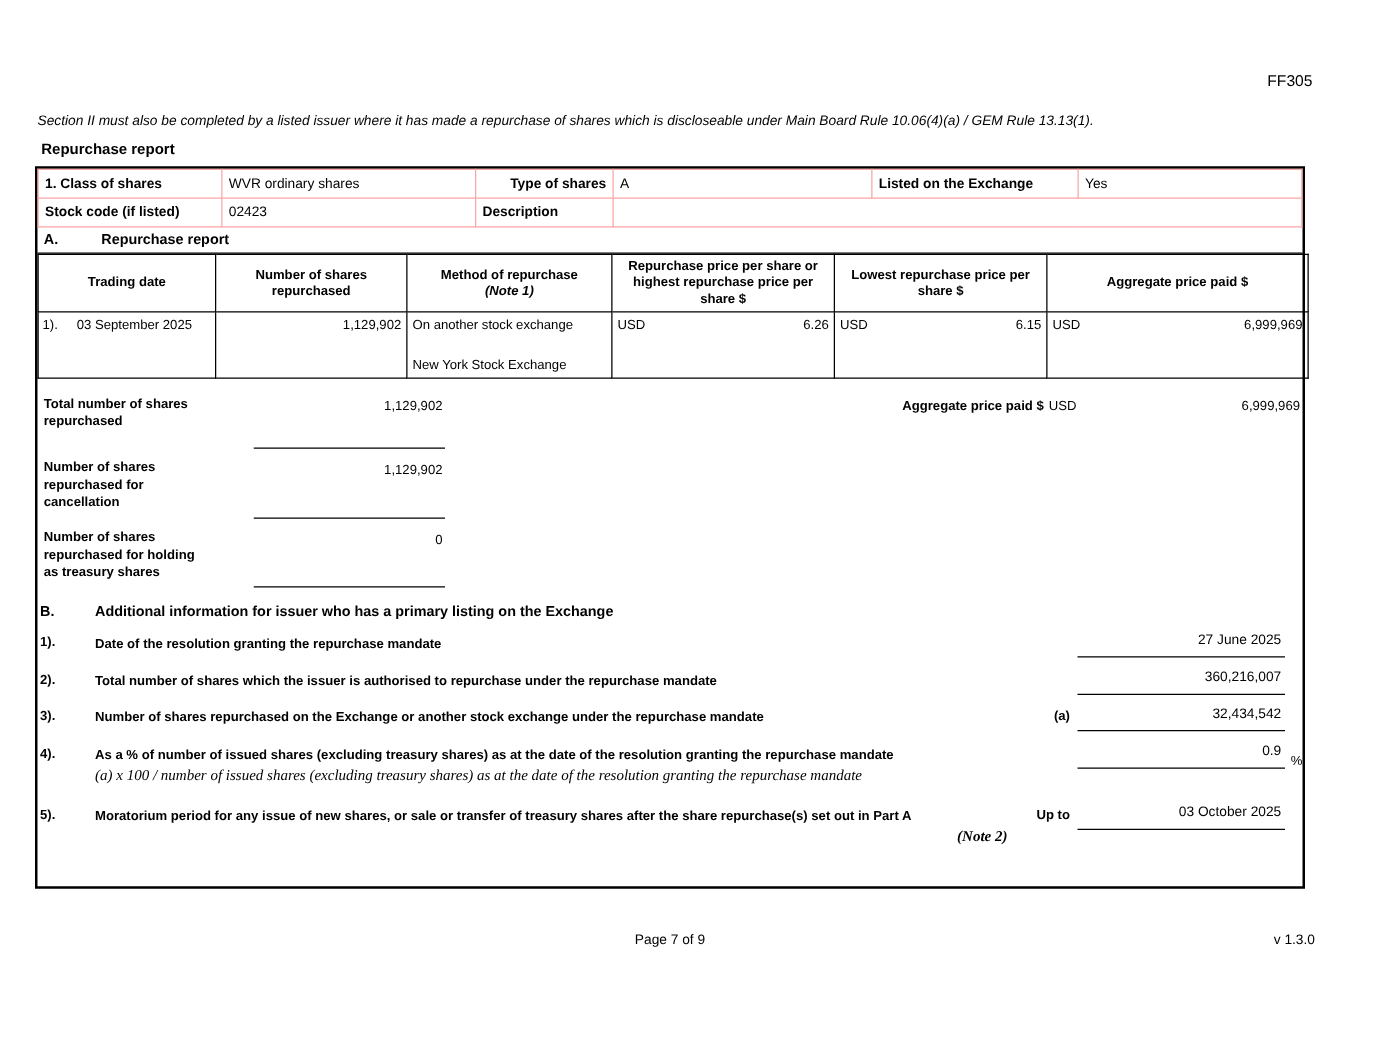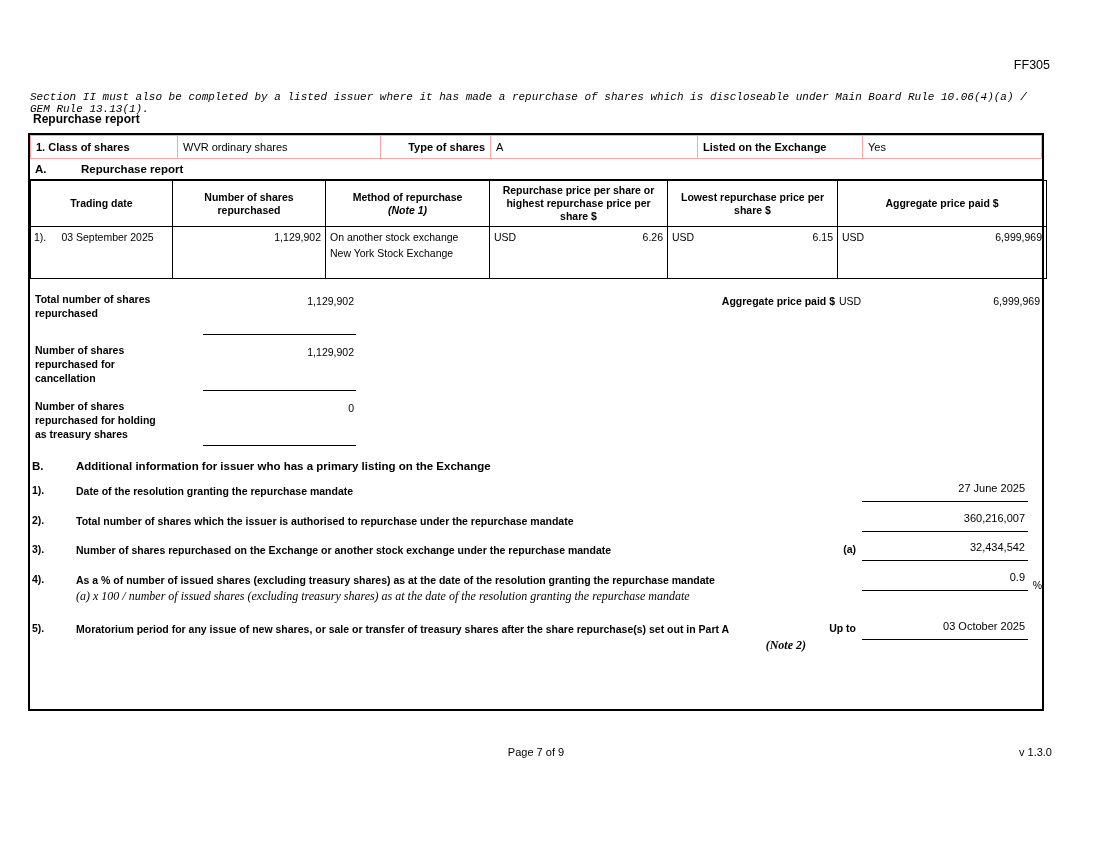--- a/index.html
+++ b/index.html
@@ -7,21 +7,21 @@
   body {
     position:relative;
     width:1100px; height:849px;
     font-family:"Liberation Sans", sans-serif;
     color:#000;
     font-size:11px;
     overflow:hidden;
   }
   .b { font-weight:bold; }
   .form-code { position:absolute; top:58px; right:50px; font-size:12.5px; }
-  .intro { position:absolute; top:91px; left:30px; width:1014px; font-style:italic; font-size:11px;font-family:Liberation Mono, monospace; }
+  .intro { position:absolute; top:91px; left:30px; width:1014px; font-style:italic; font-size:11px; }
   .doc-title { position:absolute; top:112px; left:33px; font-weight:bold; font-size:12px; }
 
   .outer-box {
     position:absolute; top:133px; left:28px;
     width:1016px; height:578px;
     border:2px solid #000;
   }
   .sec2-header { padding:4px 5px 3px 5px; font-weight:bold; border-bottom:1px solid #000; font-size:11px; }
 
   table.info-table { width:100%; border-collapse:collapse; table-layout:fixed; }
@@ -41,21 +41,21 @@
     text-align:center; vertical-align:middle; padding:3px 4px; height:44px; line-height:1.25;
   }
   table.trades-table td {
     border:1px solid #000; font-size:10.5px; vertical-align:top; padding:4px 4px; height:52px;
   }
   .note-ital { font-style:italic; font-weight:bold; }
   .cell-date { position:relative; }
   .row-index { position:absolute; left:3px; top:4px; }
   .row-date { display:block; text-align:center; padding-left:12px; }
   .num-right { text-align:right; }
-  .method-l2 { margin-top:4px; }
+  .method-l2 { margin-top:20px; }
   .cur-row { display:flex; justify-content:space-between; }
 
   .totals { padding-top:14px; }
   .trow { display:flex; align-items:stretch; margin-top:9px; position:relative;gap:36px; }
   .trow.first { margin-top:0; min-height:42px; }
   .trow.second { min-height:47px; }
   .trow.third { min-height:46px; }
   .tlabel { flex:0 0 137px; padding-left:5px; font-weight:bold; font-size:10.5px; line-height:1.3; }
   .tvalue { flex:0 0 153px; text-align:right; border-bottom:1.5px solid #000; font-size:10.5px; padding-right:2px; padding-top:2px; }
   .agg { position:absolute; right:2px; top:2px; width:330px; display:flex; }
@@ -95,20 +95,26 @@
 
   <table class="info-table">
     <tbody>
         <tr>
       <td class="b w147">1. Class of shares</td>
       <td class="w203">WVR ordinary shares</td>
       <td class="b w110">Type of shares</td>
       <td class="w207">A</td>
       <td class="b w165">Listed on the Exchange</td>
       <td>Yes</td>
+    </tr>
+    <tr>
+      <td class="b">Stock code (if listed)</td>
+      <td>02423</td>
+      <td class="b">Description</td>
+      <td colspan="3"></td>
     </tr>
   </tbody>
     </table>
 
   <div class="part-a-title">
     <span class="part-letter">A.</span>
     <span>Repurchase report</span>
   </div>
 
   <table class="trades-table">

